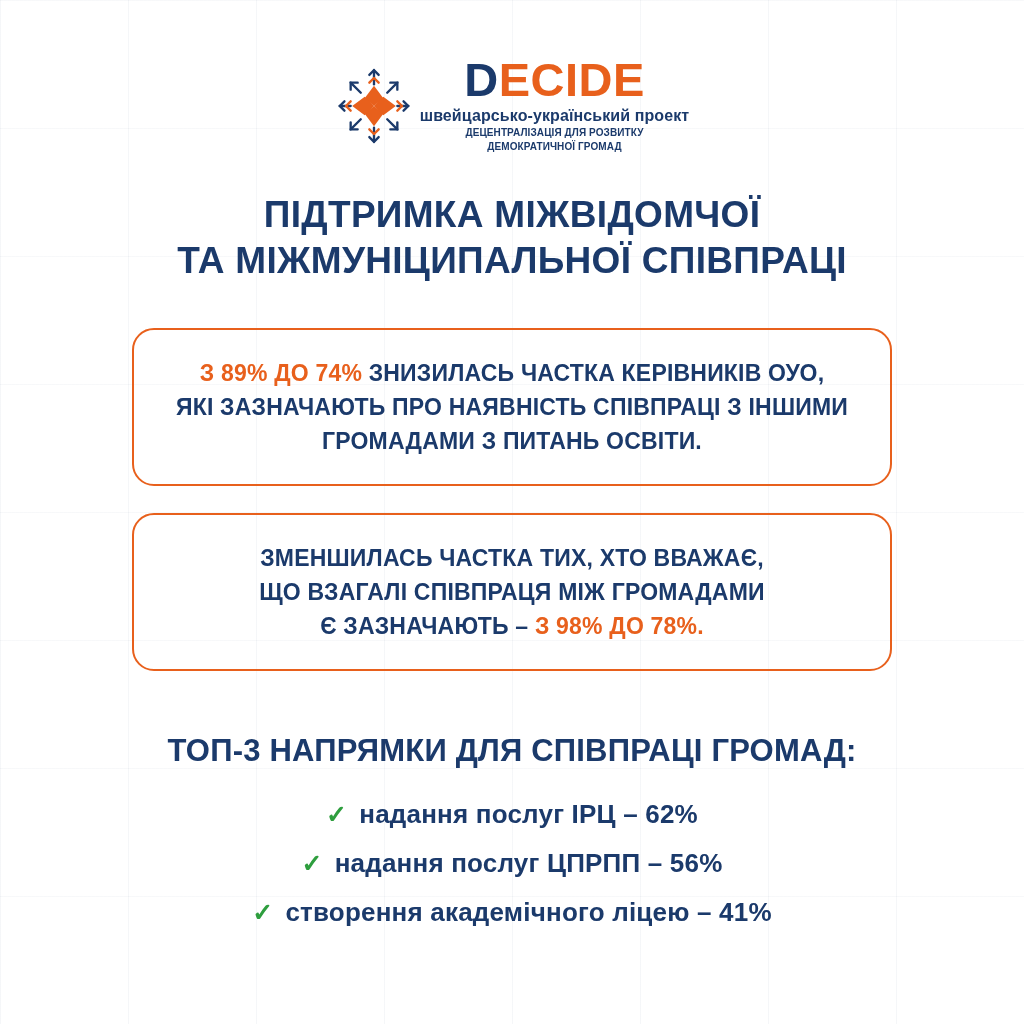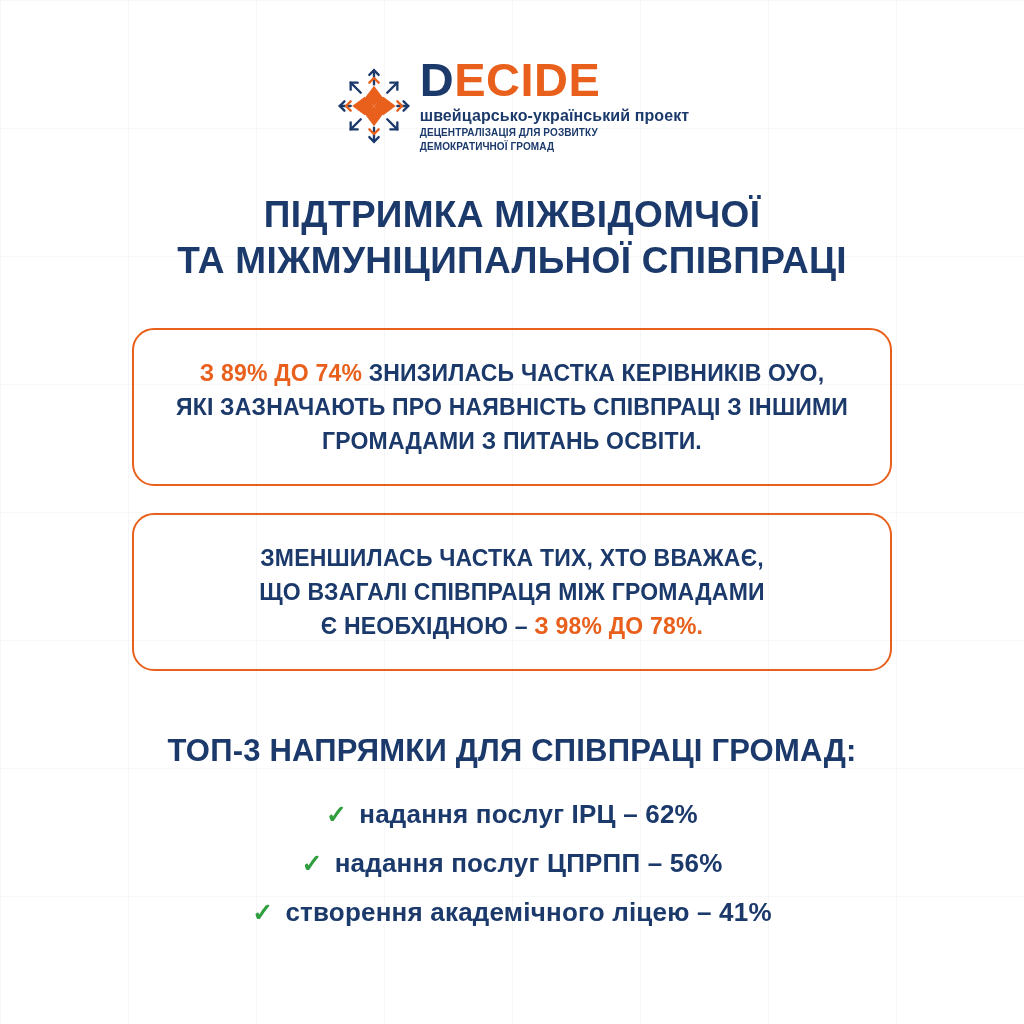--- a/index.html
+++ b/index.html
@@ -38,20 +38,21 @@
     box-sizing: border-box;
     padding-top: 58px;
   }
 
   
   .logo {
     display: flex;
     align-items: center;
     gap: 7px;
     margin-bottom: 38px;
+    text-align: center;
   }
   .logo-mark {
     width: 78px;
     height: 84px;
     flex: 0 0 auto;
   }
   .logo-text {
     display: flex;
     flex-direction: column;
     justify-content: center;
@@ -207,21 +208,21 @@
       <span class="accent">З 89% ДО 74%</span><span> ЗНИЗИЛАСЬ ЧАСТКА КЕРІВНИКІВ ОУО,</span>
     </div>
     <div>ЯКІ ЗАЗНАЧАЮТЬ ПРО НАЯВНІСТЬ СПІВПРАЦІ З ІНШИМИ</div>
     <div>ГРОМАДАМИ З ПИТАНЬ ОСВІТИ.</div>
   </div>
 
   <div class="card">
     <div>ЗМЕНШИЛАСЬ ЧАСТКА ТИХ, ХТО ВВАЖАЄ,</div>
     <div>ЩО ВЗАГАЛІ СПІВПРАЦЯ МІЖ ГРОМАДАМИ</div>
     <div>
-      <span>Є НЕОБХІДНОЮ – </span><span class="accent">З 98% ДО 78%.</span>
+      <span>Є ЗАЗНАЧАЮТЬ – </span><span class="accent">З 98% ДО 78%.</span>
     </div>
   </div>
 
   <div class="top-heading">ТОП-3 НАПРЯМКИ ДЛЯ СПІВПРАЦІ ГРОМАД:</div>
 
   <div class="list">
     <div class="list-item">
       <span class="check">✓</span>
       <span>надання послуг ІРЦ – 62%</span>
     </div>

